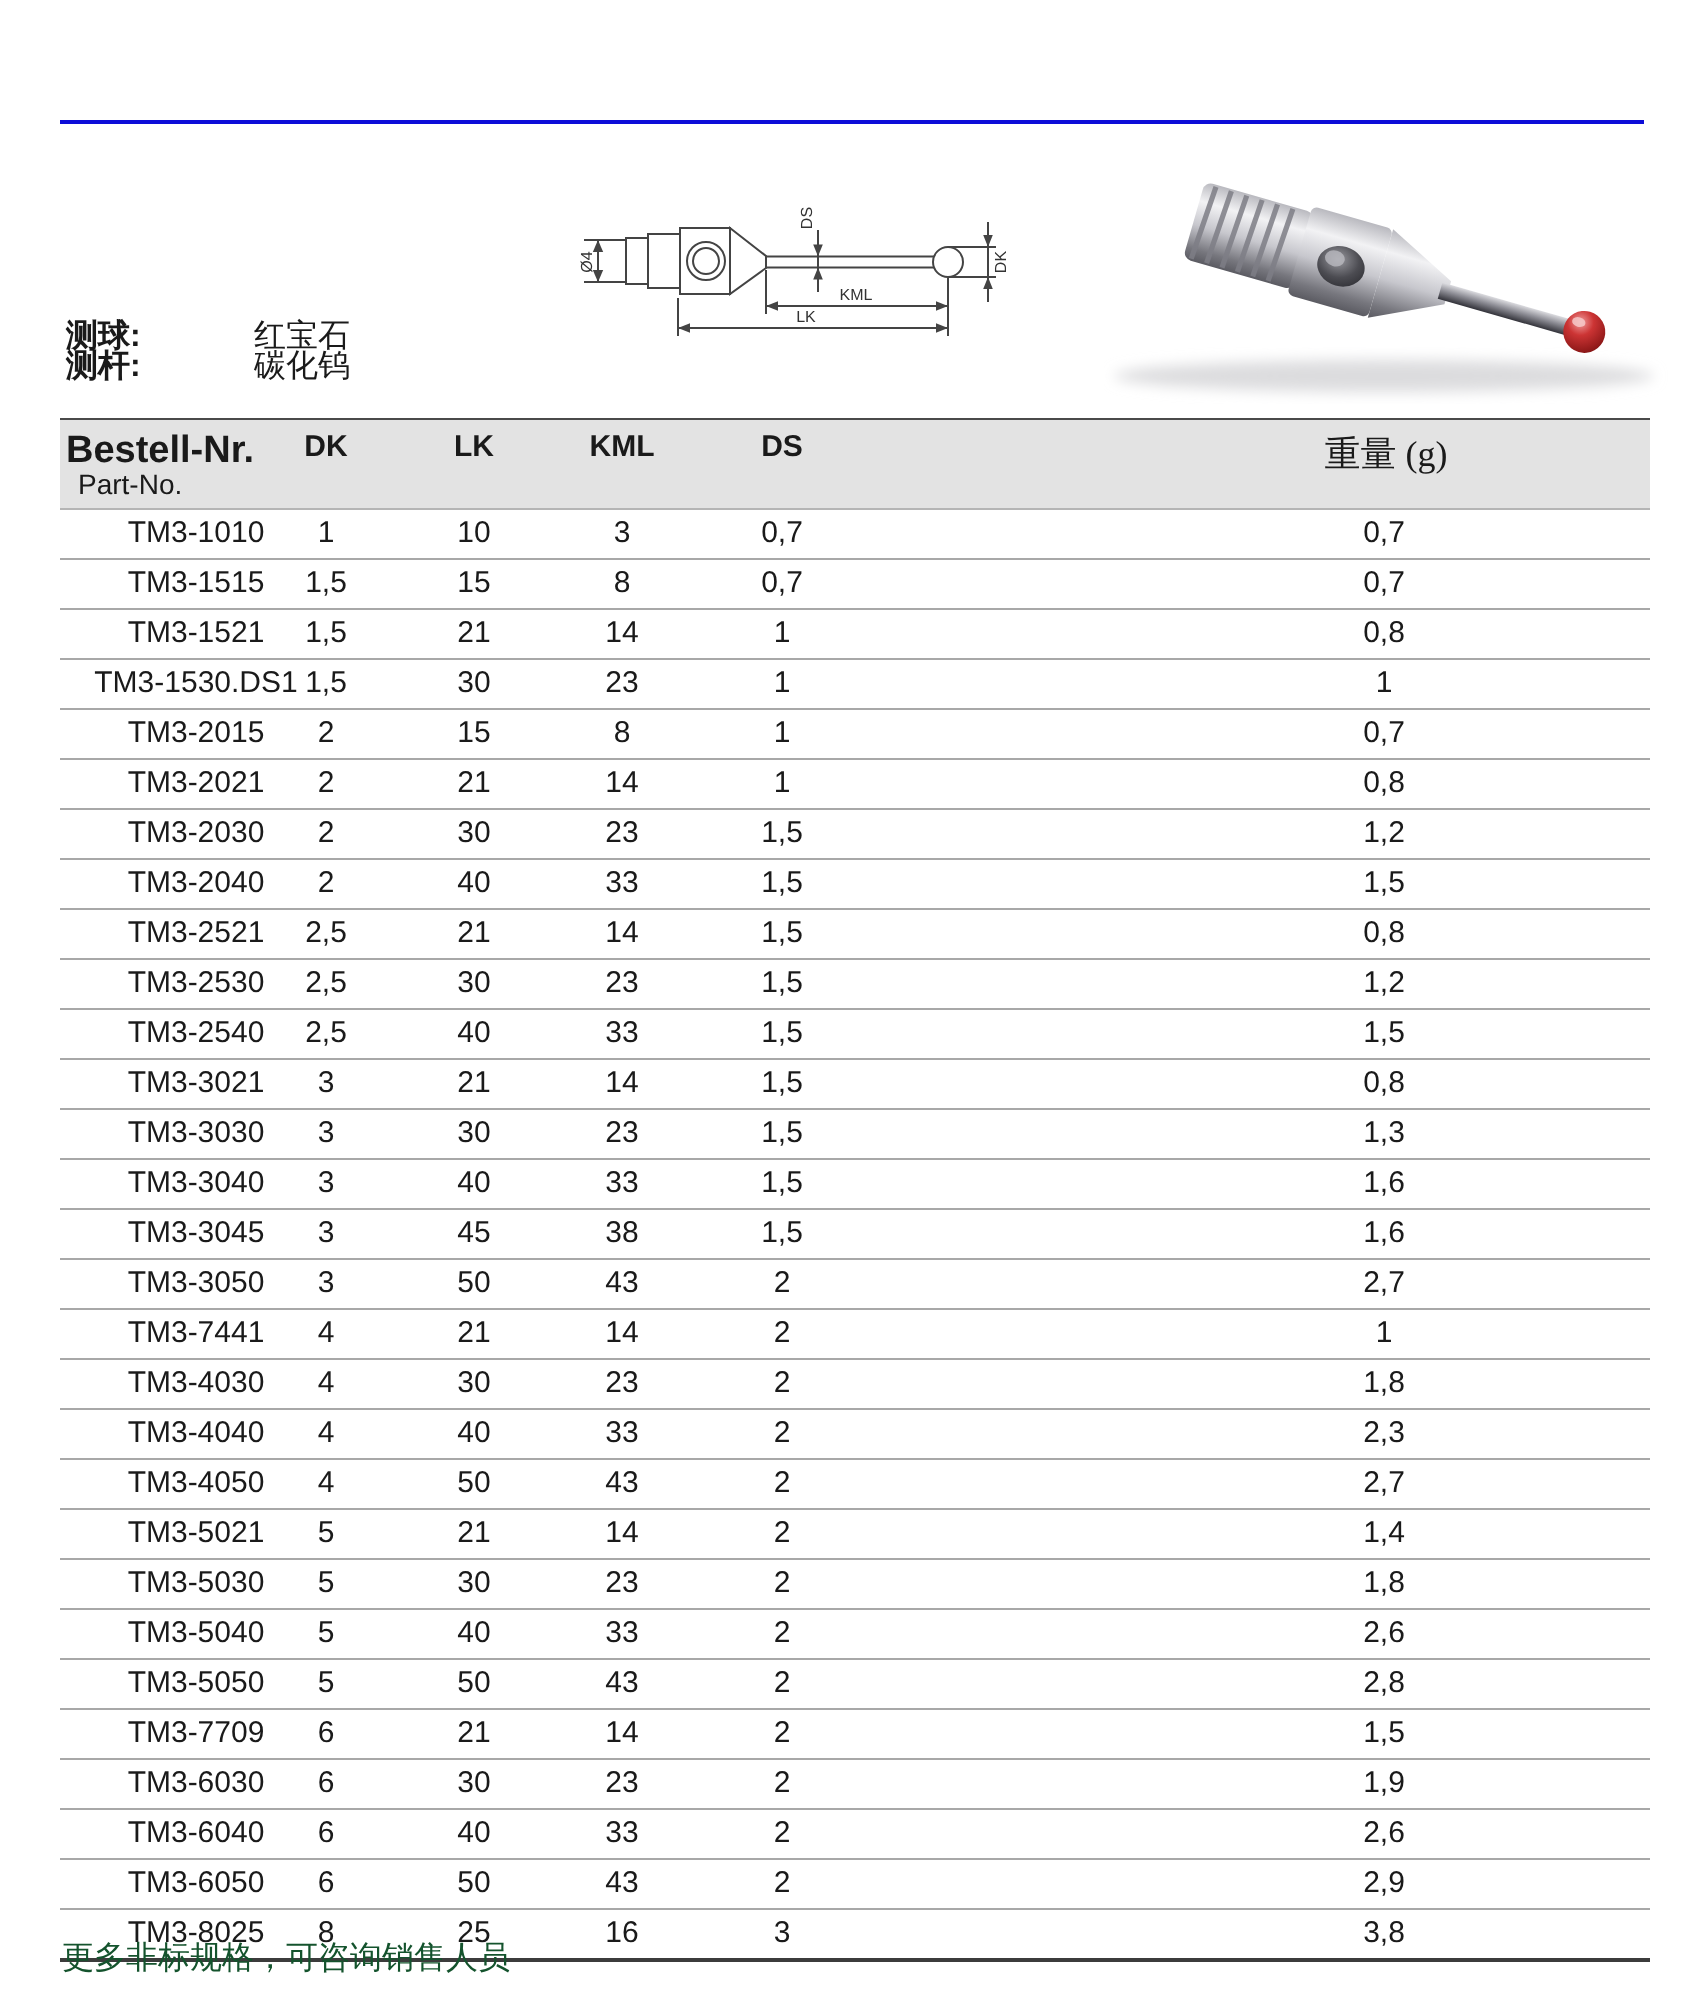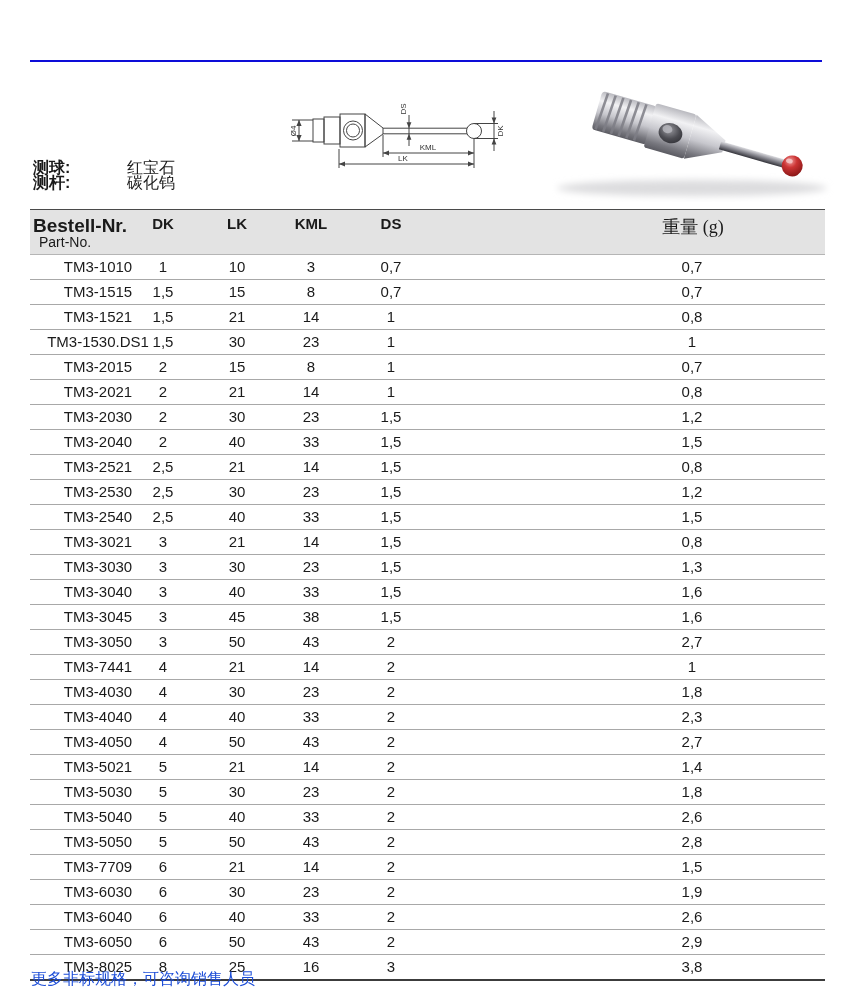--- a/index.html
+++ b/index.html
@@ -37,21 +37,21 @@
   .cell.dk {left:103px;width:60px;text-align:center;}
   .cell.lk {left:177px;width:60px;text-align:center;}
   .cell.kml{left:251px;width:60px;text-align:center;}
   .cell.ds {left:331px;width:60px;text-align:center;}
   .cell.wt {left:612px;width:100px;text-align:center;}
   .c-dk{left:103px;width:60px;}
   .c-lk{left:177px;width:60px;}
   .c-kml{left:251px;width:60px;}
   .c-ds{left:331px;width:60px;}
 
-  .footer{position:absolute;left:31px;top:969px;font-size:16px;color:#1d4ed8;}
+  .footer{position:absolute;left:31px;top:969px;font-size:16px;color:#14532d;}
 </style>
 </head>
 <body>
 
 <div class="page">
 
   <div class="title-rule"></div>
 
   <div class="spec-row r1">
     <span class="spec-label">测杆:</span><span class="spec-value">碳化钨</span>

